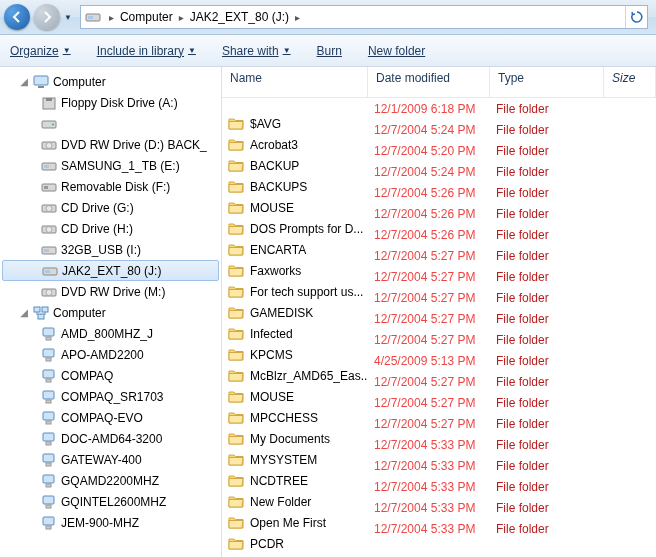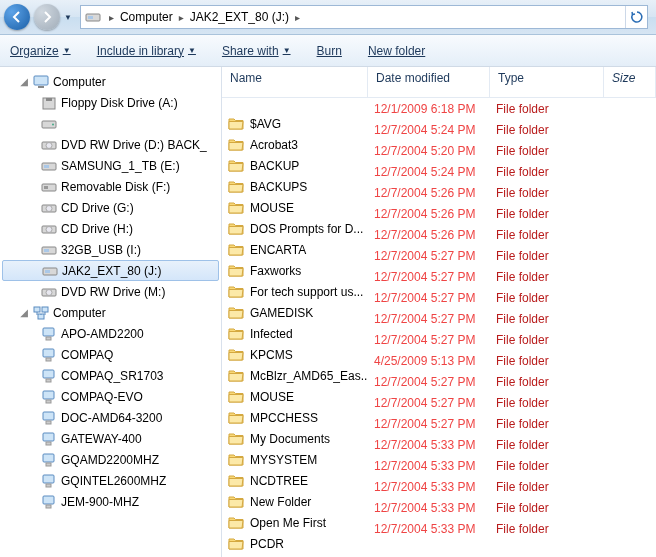--- a/index.html
+++ b/index.html
@@ -208,20 +208,29 @@
       <span>Computer</span>
     </div>
     <div id="network-children">
         <div class="tree-node child">
           <span class="t-icon">
             <svg width="16" height="14" viewBox="0 0 16 14">
               <rect x="2" y="1" width="11" height="8" rx="1" fill="#cde4f7" stroke="#5a8bc0"></rect>
               <rect x="5" y="10" width="5" height="3" fill="#ccc" stroke="#999"></rect>
             </svg>
           </span>
+          <span>AMD_800MHZ_J</span>
+        </div>
+        <div class="tree-node child">
+          <span class="t-icon">
+            <svg width="16" height="14" viewBox="0 0 16 14">
+              <rect x="2" y="1" width="11" height="8" rx="1" fill="#cde4f7" stroke="#5a8bc0"></rect>
+              <rect x="5" y="10" width="5" height="3" fill="#ccc" stroke="#999"></rect>
+            </svg>
+          </span>
           <span>APO-AMD2200</span>
         </div>
         <div class="tree-node child">
           <span class="t-icon">
             <svg width="16" height="14" viewBox="0 0 16 14">
               <rect x="2" y="1" width="11" height="8" rx="1" fill="#cde4f7" stroke="#5a8bc0"></rect>
               <rect x="5" y="10" width="5" height="3" fill="#ccc" stroke="#999"></rect>
             </svg>
           </span>
           <span>COMPAQ</span>

